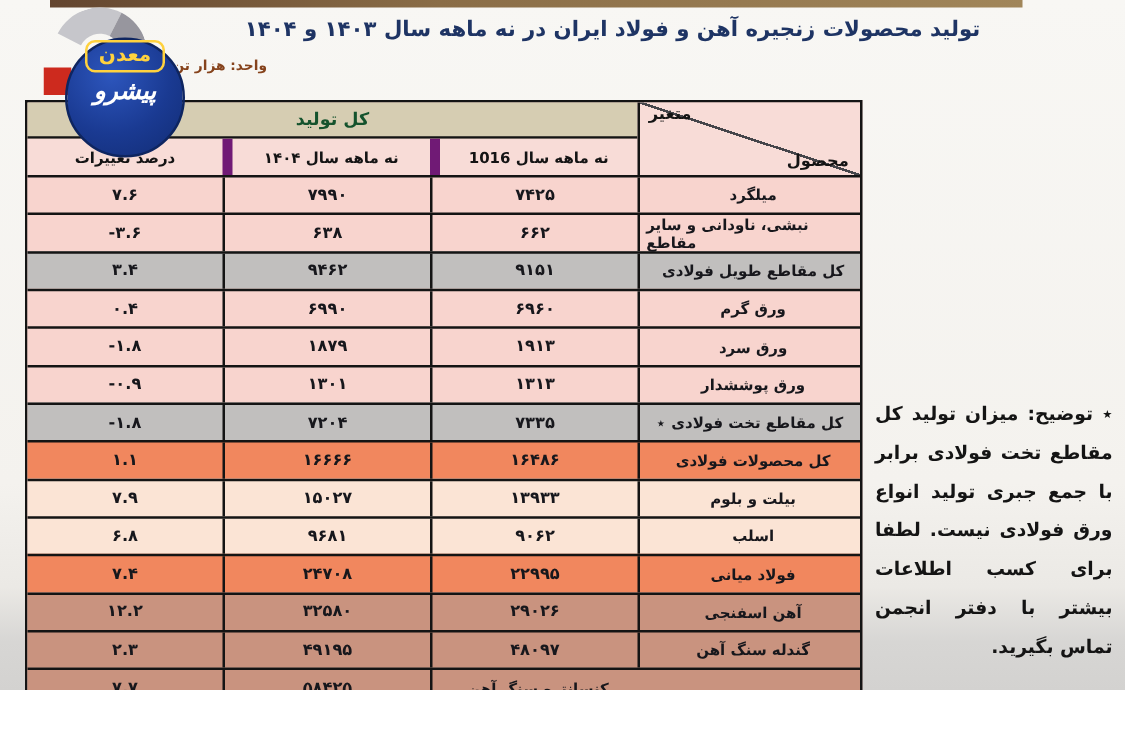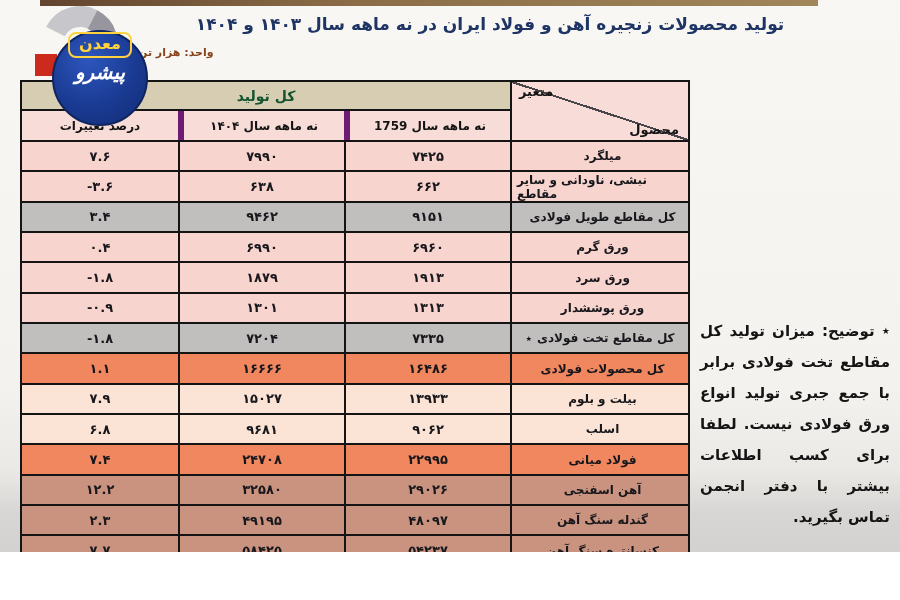--- a/index.html
+++ b/index.html
@@ -32,21 +32,21 @@
   .cell{box-sizing:border-box;}
   .th-total{grid-column:1/4;grid-row:1;background:#d6cdb2;border-bottom:2px solid #141414;
     display:flex;align-items:center;justify-content:center;font-size:14px;font-weight:bold;color:#14532d;}
   .th-corner{grid-column:4;grid-row:1/3;position:relative;background:#f8dcd7;border-left:2px solid #141414;
     background-image:linear-gradient(to right top,transparent calc(50% - 1px),#45454a calc(50% - 1px),#45454a calc(50% + 1px),transparent calc(50% + 1px));
     font-size:13px;font-weight:bold;color:#141414;}
   .corner-top{position:absolute;top:2px;left:7px;}
   .corner-bottom{position:absolute;bottom:3px;right:9px;}
   .th-sub{grid-row:2;background:#f8dcd7;display:flex;align-items:center;justify-content:center;
     font-size:12px;font-weight:bold;color:#141414;}
-  .th-sub.s2,.th-sub.s3{border-left:6px solid #701a75;}
+  .th-sub.s2,.th-sub.s3{border-left:8px solid #701a75;}
   .drow{display:grid;grid-template-columns:156px 166px 166px 1fr;height:28.35px;border-top:2px solid #141414;}
   .dc{display:flex;align-items:center;justify-content:center;font-size:13px;font-weight:bold;color:#17171c;}
   .dc.b2,.dc.b3,.dc.b4{border-left:2px solid #141414;}
   .c-prod{direction:ltr;gap:5px;font-size:12px;}
   .pct{direction:ltr;unicode-bidi:isolate;}
   .row-pink{background:#f8d4ce;}
   .row-gray{background:#c1bfbe;}
   .row-orange{background:#f1875e;}
   .row-cream{background:#fbe4d5;}
   .row-tan{background:#c9937f;}
@@ -77,21 +77,21 @@
 
   <div class="tbl">
     <div class="thead">
       <div class="cell th-total">کل تولید</div>
       <div class="cell th-corner">
         <span class="corner-top">متغیر</span>
         <span class="corner-bottom">محصول</span>
       </div>
       <div class="cell th-sub s1" style="grid-column:1">درصد تغییرات</div>
       <div class="cell th-sub s2" style="grid-column:2">نه ماهه سال ۱۴۰۴</div>
-      <div class="cell th-sub s3" style="grid-column:3">نه ماهه سال 1759</div>
+      <div class="cell th-sub s3" style="grid-column:3">نه ماهه سال 1016</div>
     </div>
     <div id="tbody">
 
   <div class="drow row-pink">
     <div class="cell dc b1">
             <span class="pct">۷.۶</span>
           </div>
     <div class="cell dc b2">
             <span>۷۹۹۰</span>
           </div>
@@ -296,23 +296,20 @@
           </div>
   </div>
 
   <div class="drow row-tan">
     <div class="cell dc b1">
             <span class="pct">۷.۷</span>
           </div>
     <div class="cell dc b2">
             <span>۵۸۴۲۵</span>
           </div>
-    <div class="cell dc b3">
-            <span>۵۴۲۳۷</span>
-          </div>
     <div class="cell dc b4 c-prod">
             <span class="pstar"></span>
             <span class="pname">کنسانتره سنگ آهن</span>
           </div>
   </div>
 </div>
   </div>
 
   <div class="note"><span class="nstar">٭</span> <strong class="nlabel">توضیح:</strong> <span class="nbody">میزان تولید کل مقاطع تخت فولادی برابر با جمع جبری تولید انواع ورق فولادی نیست. لطفا برای کسب اطلاعات بیشتر با دفتر انجمن تماس بگیرید.</span></div>
 

